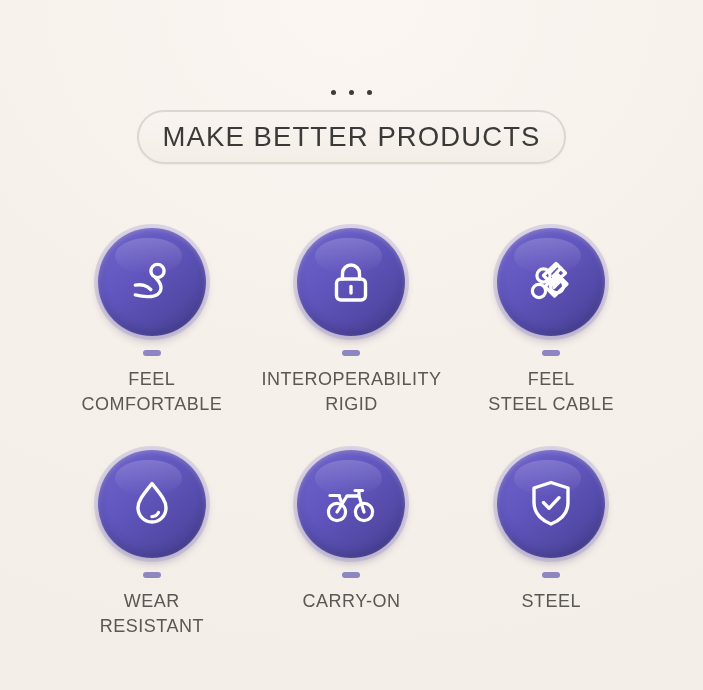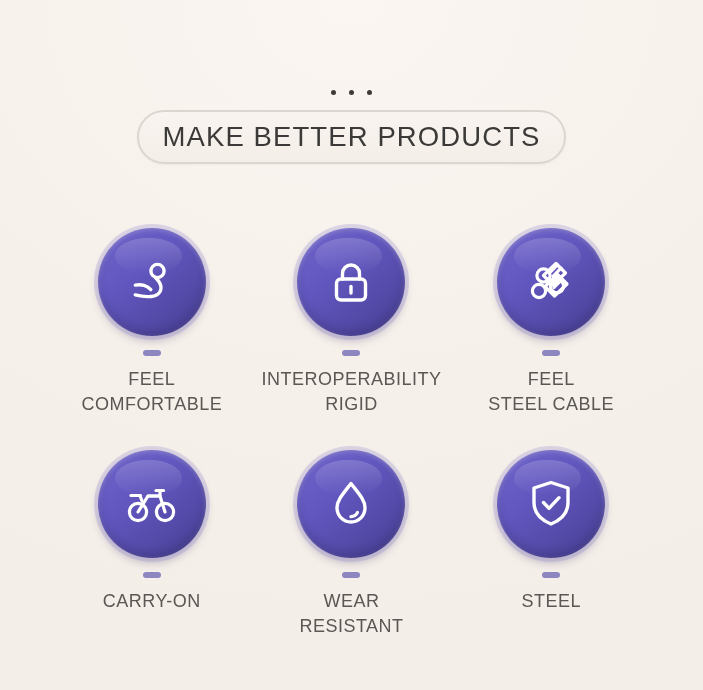--- a/index.html
+++ b/index.html
@@ -191,52 +191,52 @@
           </g>
         </svg>
       </div>
       <div class="dash"></div>
       <div class="label">FEEL
 STEEL CABLE</div>
     </div>
 
     <div class="cell">
       <div class="badge">
+        <svg width="52" height="56" viewBox="0 0 52 56" fill="none">
+          <path d="M26 7.5c7 9.2 14 16.4 14 24.2 0 8-6.3 14.3-14 14.3s-14-6.3-14-14.3C12 23.9 19 16.7 26 7.5z" stroke="#fff" stroke-width="3.4" stroke-linejoin="round"></path>
+          <path d="M32.5 36.5a7.6 7.6 0 0 1-6.6 4.1" stroke="#fff" stroke-width="3.2" stroke-linecap="round"></path>
+        </svg>
+      </div>
+      <div class="dash"></div>
+      <div class="label">WEAR
+RESISTANT</div>
+    </div>
+
+    <div class="cell">
+      <div class="badge">
         <svg width="58" height="52" viewBox="0 0 58 52" fill="none">
           <g stroke="#fff" stroke-width="3.2" stroke-linecap="round" stroke-linejoin="round">
             <circle cx="15" cy="34" r="8.6"></circle>
             <circle cx="42" cy="34" r="8.6"></circle>
             <path d="M15 34 25 18h12l5 16"></path>
             <path d="M25 18h11"></path>
             <path d="M37 18v-5"></path>
             <path d="M33 12.5h7.5"></path>
             <path d="M8.5 17.5h8.5l2 5.5"></path>
             <path d="M8 17.5h9.5"></path>
           </g>
         </svg>
       </div>
       <div class="dash"></div>
       <div class="label">CARRY-ON</div>
     </div>
 
     <div class="cell">
       <div class="badge">
         <svg width="52" height="56" viewBox="0 0 52 56" fill="none">
-          <path d="M26 7.5c7 9.2 14 16.4 14 24.2 0 8-6.3 14.3-14 14.3s-14-6.3-14-14.3C12 23.9 19 16.7 26 7.5z" stroke="#fff" stroke-width="3.4" stroke-linejoin="round"></path>
-          <path d="M32.5 36.5a7.6 7.6 0 0 1-6.6 4.1" stroke="#fff" stroke-width="3.2" stroke-linecap="round"></path>
-        </svg>
-      </div>
-      <div class="dash"></div>
-      <div class="label">WEAR
-RESISTANT</div>
-    </div>
-
-    <div class="cell">
-      <div class="badge">
-        <svg width="52" height="56" viewBox="0 0 52 56" fill="none">
           <path d="M26 6.5 43 12v14.5c0 10.5-7.2 17.6-17 21.5-9.8-3.9-17-11-17-21.5V12z" stroke="#fff" stroke-width="3.4" stroke-linejoin="round"></path>
           <path d="m18.5 26.5 5.5 5.8 10-10.6" stroke="#fff" stroke-width="3.4" stroke-linecap="round" stroke-linejoin="round"></path>
         </svg>
       </div>
       <div class="dash"></div>
       <div class="label">STEEL</div>
     </div>
 
   </div>
 </div>

